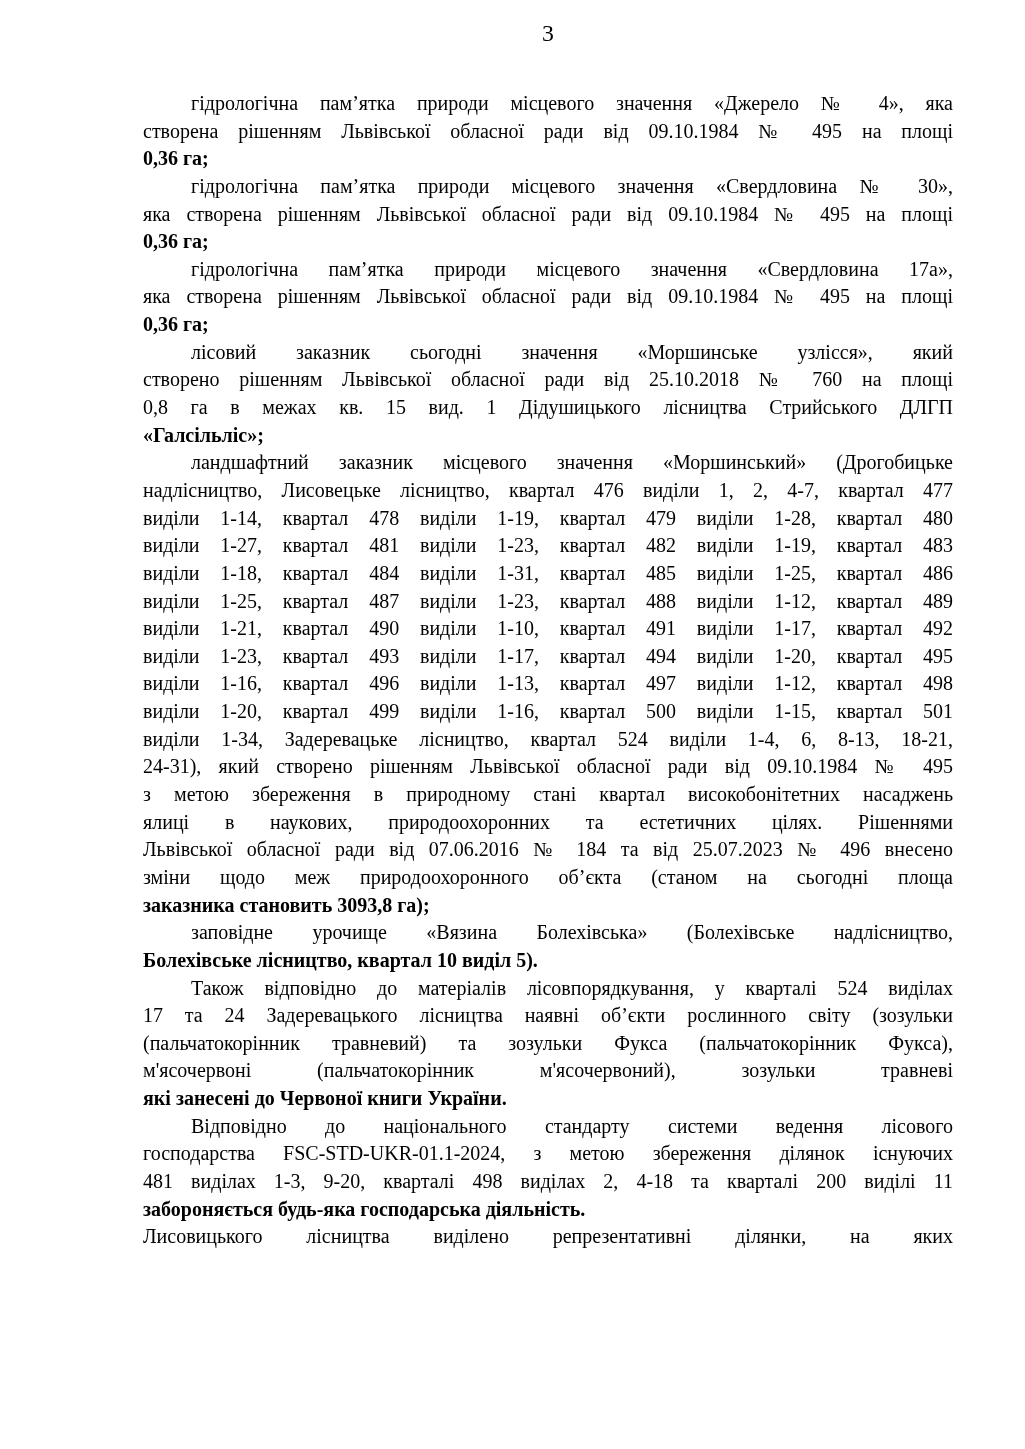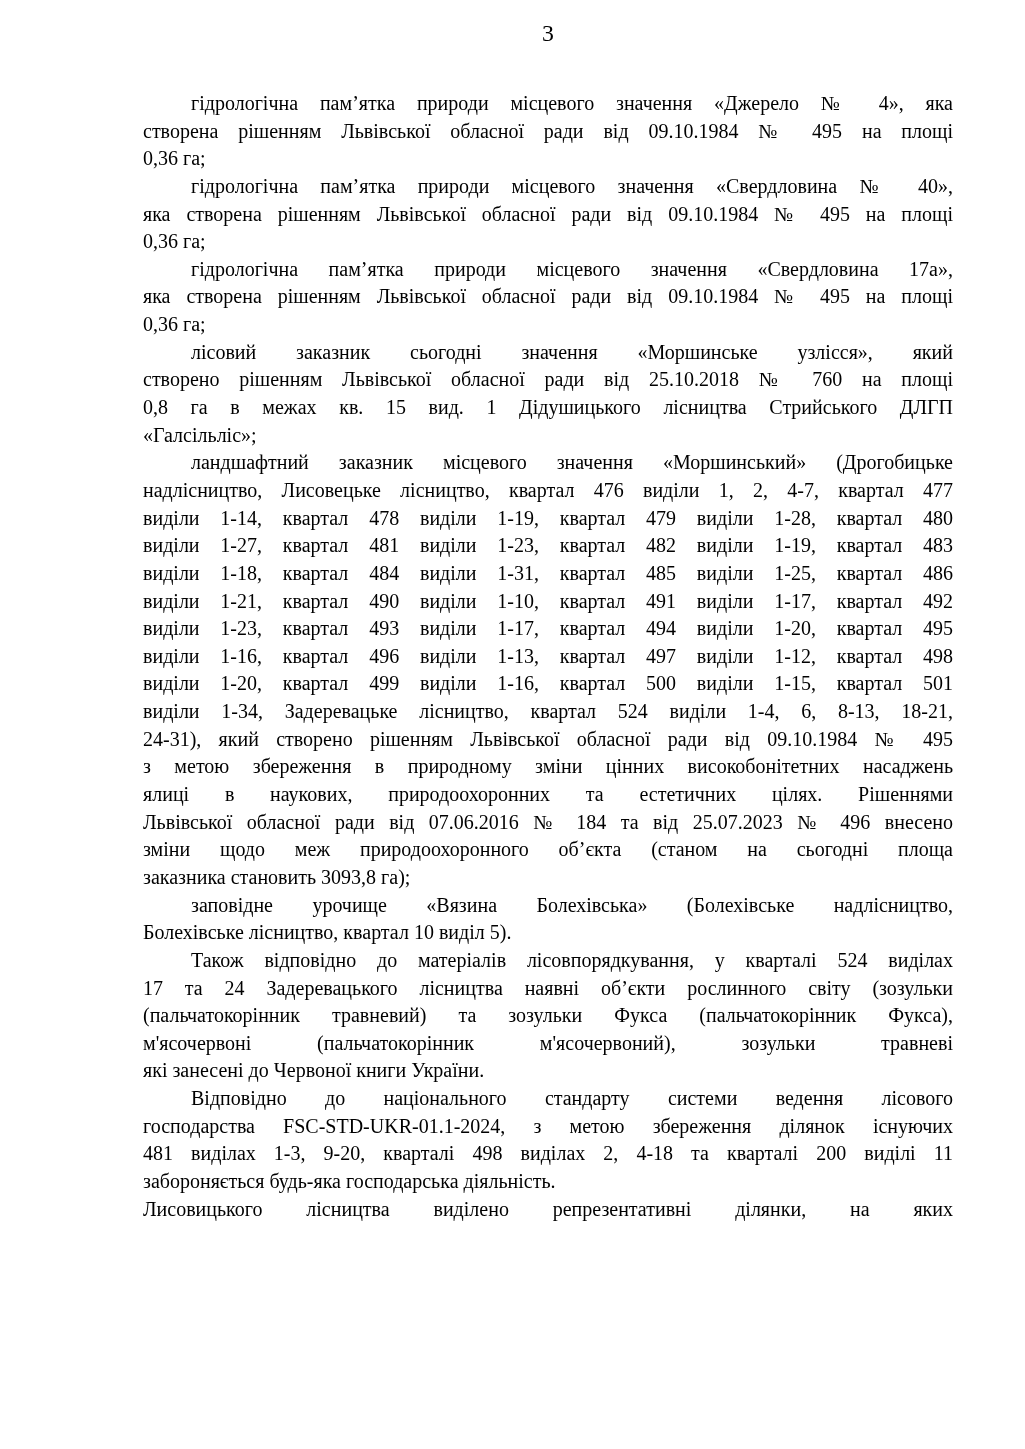--- a/index.html
+++ b/index.html
@@ -42,62 +42,64 @@
     text-align-last: justify;
     height: 27.65px;
     white-space: normal;
   }
   .line.first {
     padding-left: 48px;
   }
   .line.last {
     text-align: right;
     text-align-last: left;
+    font-weight: bold;
   }
 </style>
 </head>
 <body>
 
 <div class="page">
   <div class="page-number">3</div>
   <div class="text-block">
       <div class="paragraph">
         <div class="line first">гідрологічна пам’ятка природи місцевого значення «Джерело № 4», яка</div>
         <div class="line">створена рішенням Львівської обласної ради від 09.10.1984 № 495 на площі</div>
         <div class="line last">0,36 га;</div>
       </div>
       <div class="paragraph">
-        <div class="line first">гідрологічна пам’ятка природи місцевого значення «Свердловина № 40»,</div>
+        <div class="line first">гідрологічна пам’ятка природи місцевого значення «Свердловина № 30»,</div>
         <div class="line">яка створена рішенням Львівської обласної ради від 09.10.1984 № 495 на площі</div>
         <div class="line last">0,36 га;</div>
       </div>
       <div class="paragraph">
         <div class="line first">гідрологічна пам’ятка природи місцевого значення «Свердловина 17а»,</div>
         <div class="line">яка створена рішенням Львівської обласної ради від 09.10.1984 № 495 на площі</div>
         <div class="line last">0,36 га;</div>
       </div>
       <div class="paragraph">
         <div class="line first">лісовий заказник сьогодні значення «Моршинське узлісся», який</div>
         <div class="line">створено рішенням Львівської обласної ради від 25.10.2018 № 760 на площі</div>
         <div class="line">0,8 га в межах кв. 15 вид. 1 Дідушицького лісництва Стрийського ДЛГП</div>
         <div class="line last">«Галсільліс»;</div>
       </div>
       <div class="paragraph">
         <div class="line first">ландшафтний заказник місцевого значення «Моршинський» (Дрогобицьке</div>
         <div class="line">надлісництво, Лисовецьке лісництво, квартал 476 виділи 1, 2, 4-7, квартал 477</div>
         <div class="line">виділи 1-14, квартал 478 виділи 1-19, квартал 479 виділи 1-28, квартал 480</div>
         <div class="line">виділи 1-27, квартал 481 виділи 1-23, квартал 482 виділи 1-19, квартал 483</div>
         <div class="line">виділи 1-18, квартал 484 виділи 1-31, квартал 485 виділи 1-25, квартал 486</div>
+        <div class="line">виділи 1-25, квартал 487 виділи 1-23, квартал 488 виділи 1-12, квартал 489</div>
         <div class="line">виділи 1-21, квартал 490 виділи 1-10, квартал 491 виділи 1-17, квартал 492</div>
         <div class="line">виділи 1-23, квартал 493 виділи 1-17, квартал 494 виділи 1-20, квартал 495</div>
         <div class="line">виділи 1-16, квартал 496 виділи 1-13, квартал 497 виділи 1-12, квартал 498</div>
         <div class="line">виділи 1-20, квартал 499 виділи 1-16, квартал 500 виділи 1-15, квартал 501</div>
         <div class="line">виділи 1-34, Задеревацьке лісництво, квартал 524 виділи 1-4, 6, 8-13, 18-21,</div>
         <div class="line">24-31), який створено рішенням Львівської обласної ради від 09.10.1984 № 495</div>
-        <div class="line">з метою збереження в природному зміни цінних високобонітетних насаджень</div>
+        <div class="line">з метою збереження в природному стані квартал високобонітетних насаджень</div>
         <div class="line">ялиці в наукових, природоохоронних та естетичних цілях. Рішеннями</div>
         <div class="line">Львівської обласної ради від 07.06.2016 № 184 та від 25.07.2023 № 496 внесено</div>
         <div class="line">зміни щодо меж природоохоронного об’єкта (станом на сьогодні площа</div>
         <div class="line last">заказника становить 3093,8 га);</div>
       </div>
       <div class="paragraph">
         <div class="line first">заповідне урочище «Вязина Болехівська» (Болехівське надлісництво,</div>
         <div class="line last">Болехівське лісництво, квартал 10 виділ 5).</div>
       </div>
       <div class="paragraph">

